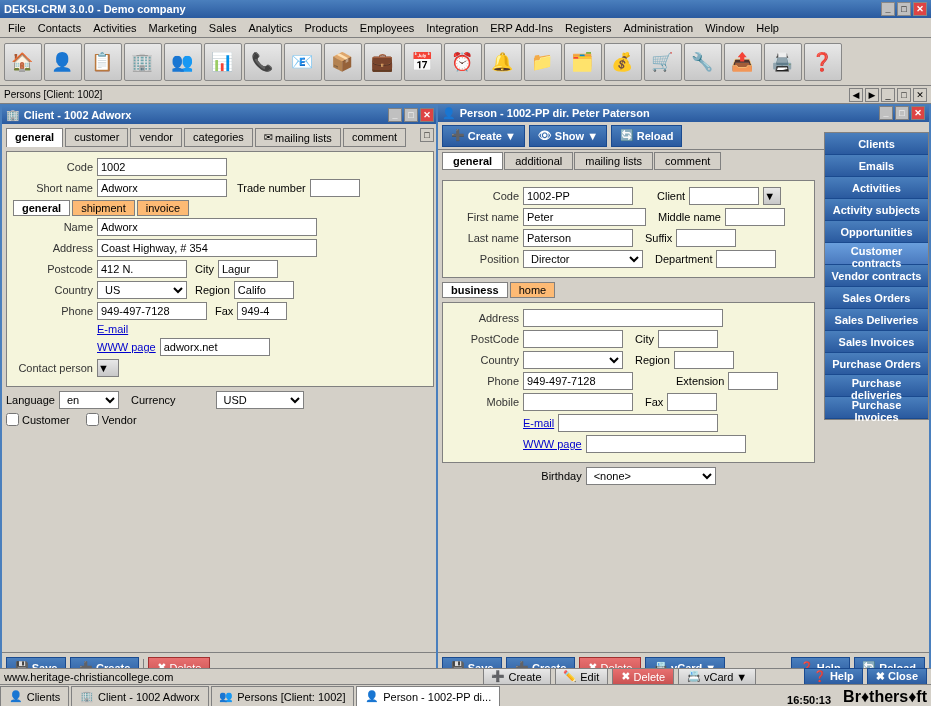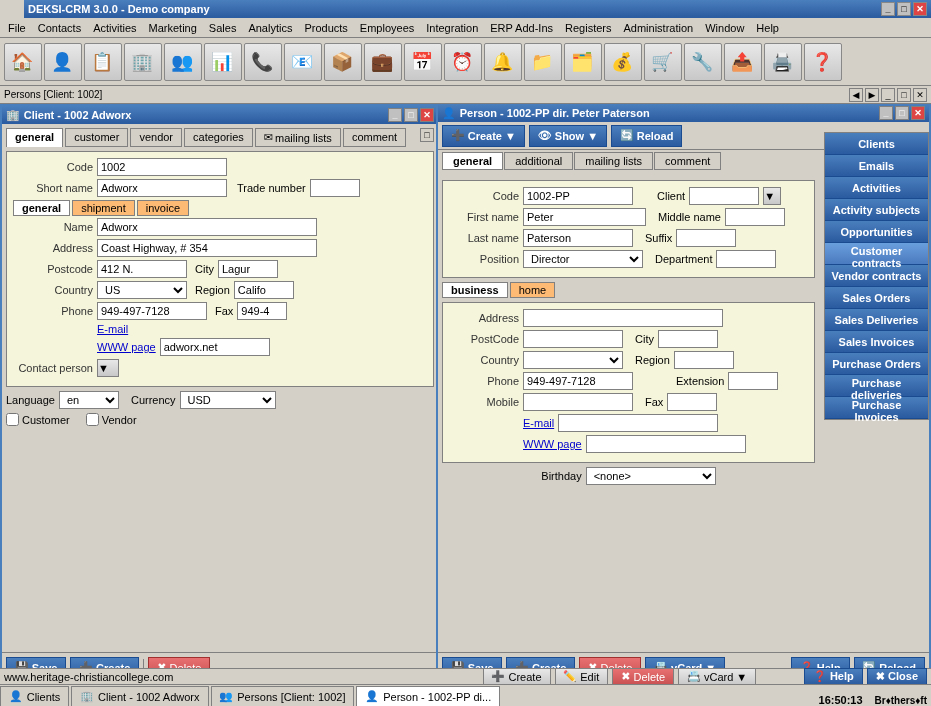--- a/index.html
+++ b/index.html
@@ -7,21 +7,20 @@
 
     
     .title-bar {
       background: linear-gradient(to bottom, #4a7fbd, #2a5a9f);
       color: white;
       height: 18px;
       display: flex;
       align-items: center;
       padding: 0 4px;
       justify-content: space-between;
-      margin-left: 24px;
     }
     .title-bar-text { font-size: 11px; font-weight: bold; }
     .title-bar-buttons { display: flex; gap: 2px; }
     .tb-btn {
       width: 14px; height: 14px; border: 1px solid #888;
       display: flex; align-items: center; justify-content: center;
       font-size: 9px; cursor: pointer; font-weight: bold;
       background: #c0c0c0; color: #000;
     }
     .tb-btn.close { background: #d44; color: white; }
@@ -464,21 +463,21 @@
           <button class="btn" style="width:22px;height:18px;padding:0;">▼</button>
         </div>
       </div>
 
       <div style="display:flex;align-items:center;gap:4px;margin:4px 0;">
         <span>Language</span>
         <select style="width:60px;">
           <option>en</option>
         </select>
         <span style="margin-left:8px;">Currency</span>
-        <select style="width:96px;">
+        <select style="width:88px;margin-left:36px;">
           <option>USD</option>
         </select>
       </div>
 
       <div style="display:flex;gap:16px;margin:4px 0;">
         <label class="checkbox-label">
           <input type="checkbox" style="">
           <span>Customer</span>
         </label>
         <label class="checkbox-label">
@@ -715,15 +714,15 @@
   <div class="bottom-tab">
     <span>👥</span>
     <span>Persons [Client: 1002]</span>
   </div>
   <div class="bottom-tab active">
     <span>👤</span>
     <span>Person - 1002-PP di...</span>
   </div>
   <div class="bottom-tab-right">
     <span style="font-weight:bold;">16:50:13</span>
-    <span style="font-weight:bold;font-size:10px;">Br♦thers♦ft</span>
+    <span style="font-weight:bold;font-size:16px;">Br♦thers♦ft</span>
   </div>
 </div>
 
 </body></html>

